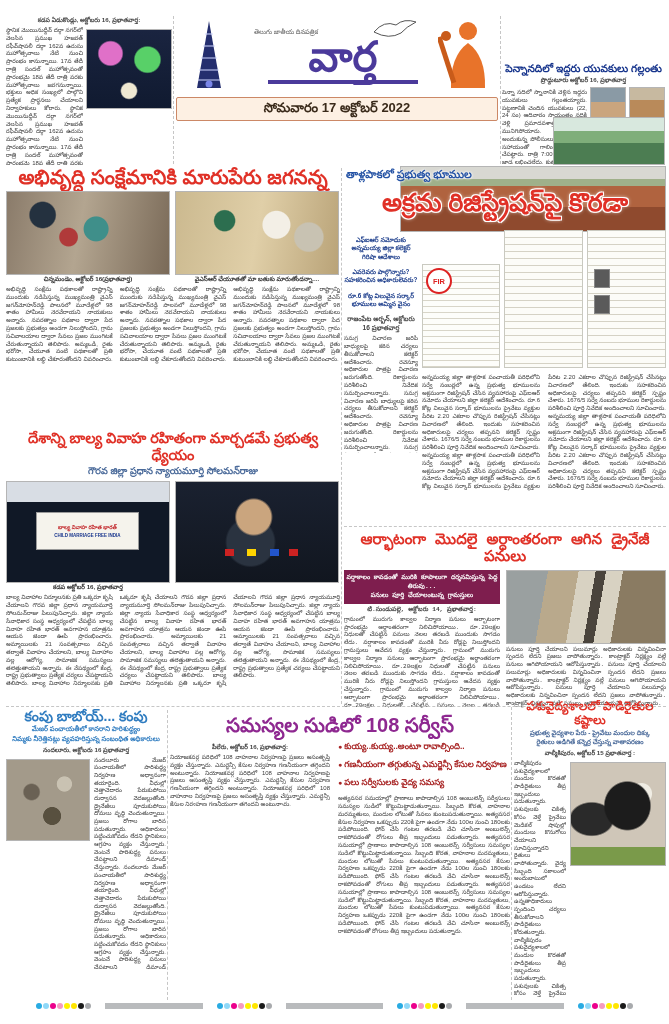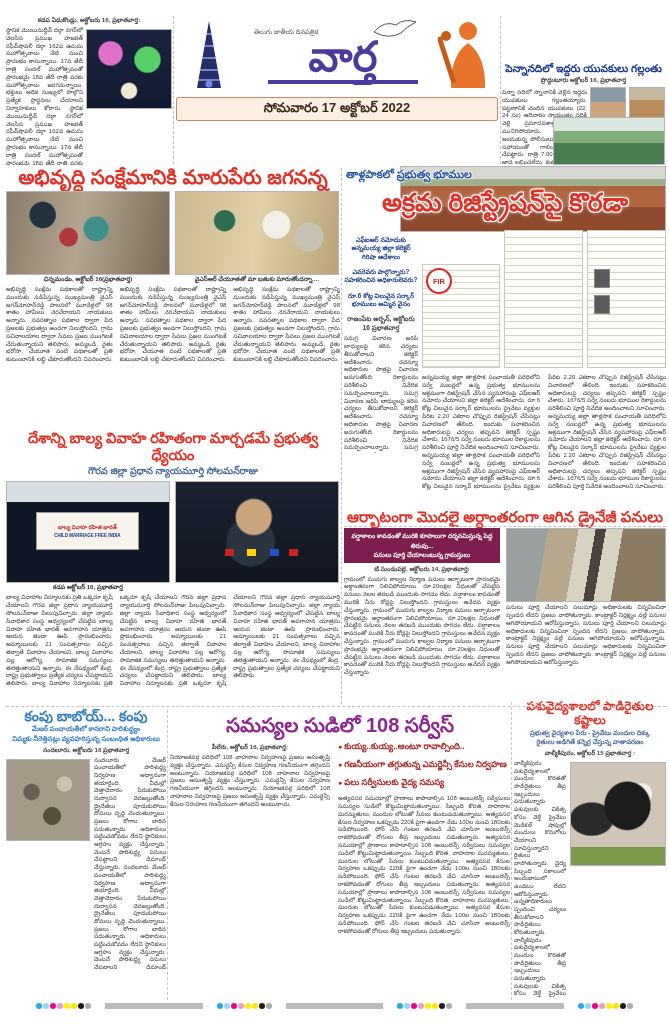--- a/index.html
+++ b/index.html
@@ -103,21 +103,21 @@
   .banner .b1{font-size:5.5px;font-weight:bold;color:#c2262a;}
   .banner .b2{font-size:4.5px;font-weight:bold;color:#16348c;}
   .ph-mics{background:radial-gradient(circle at 48% 35%,#caa57e 0 16%,rgba(0,0,0,0) 18%),
      radial-gradient(circle at 46% 60%,#2a3340 0 22%,rgba(0,0,0,0) 24%),linear-gradient(#1a2130,#11161f);}
   .mic{position:absolute;width:9px;height:7px;bottom:26%;}
   .mic1{left:30%;background:#c22;} .mic2{left:44%;background:#ffd400;}
   .mic3{left:58%;background:#2255cc;} .mic4{left:70%;background:#c22;}
   #a-child .cols3{height:100px;}
 
   
-  #a-drain{left:344px;top:508px;width:322px;height:176px;}
+  #a-drain{left:344px;top:532px;width:322px;height:176px;font-family:Liberation Mono, monospace;}
   #a-drain .hl{font-size:15px;}
   .drain-grid{display:flex;gap:6px;margin-top:3px;}
   .dcol-l{width:156px;} .dcol-r{width:160px;}
   .maroon-box{background:#7e1e4e;color:#fff;font-size:6.3px;font-weight:bold;text-align:center;
      padding:3px 2px;line-height:1.5;}
   .ph-drain{width:160px;height:74px;
      background:linear-gradient(100deg,#9aa0a0 0 24%,#b9a98c 24% 42%,#d8d2c2 42% 52%,#4a443c 52% 58%,#d8d2c2 58% 68%,#8a7b62 68%);}
   .dcol-l .body{height:104px;} .dcol-r .body{height:78px;}
 
   

